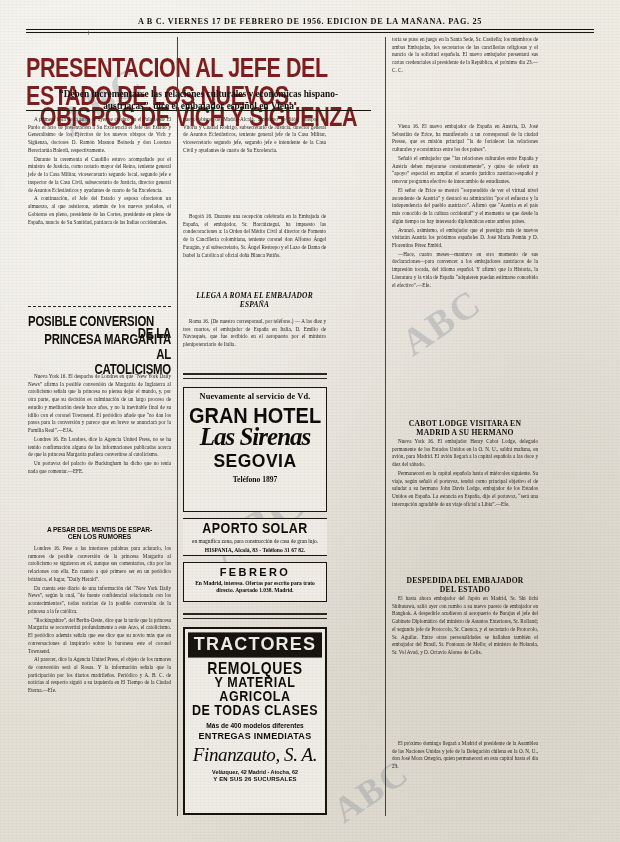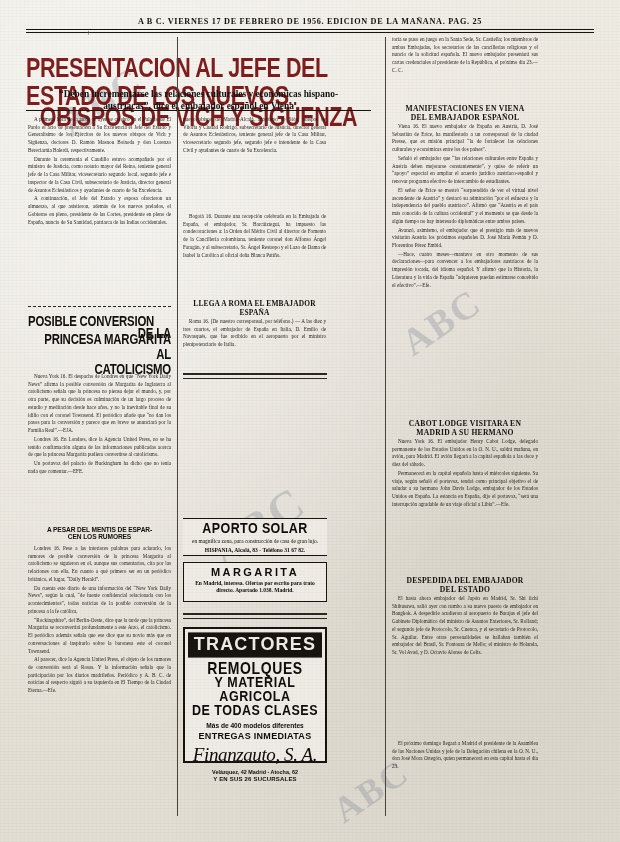--- a/index.html
+++ b/index.html
@@ -159,21 +159,21 @@
   .ad-solar .s2{font-family:"Liberation Serif",serif;font-size:5.4px;line-height:1.3;margin-top:2px;}
   .ad-solar .s3{font-family:"Liberation Serif",serif;font-weight:700;font-size:5.6px;margin-top:1.5px;}
 
   .ad-farmacia{
     top:562px;height:40px;border:1.3px solid #17140f;padding:3px 2px;
   }
   .ad-farmacia .f1{font-family:"Liberation Sans",sans-serif;font-weight:700;font-size:11px;letter-spacing:2.4px;}
   .ad-farmacia .f2{font-family:"Liberation Serif",serif;font-weight:700;font-size:5.5px;line-height:1.35;margin-top:2px;}
 
   .ad-tract{
-    top:627px;height:136px;border:2.4px solid #17140f;padding:4px 3px 5px 3px;
+    top:627px;height:188px;border:2.4px solid #17140f;padding:4px 3px 5px 3px;
   }
   .ad-tract .t1{
     font-family:"Liberation Sans",sans-serif;font-weight:700;font-size:18px;
     letter-spacing:1.2px;background:#17140f;color:#efece5;
     padding:1px 0 2px 0;transform:scaleY(1.05);
   }
   .ad-tract .t2{font-family:"Liberation Sans",sans-serif;font-weight:700;font-size:14px;letter-spacing:.6px;margin-top:3px;transform:scaleY(1.12);}
   .ad-tract .t3{font-family:"Liberation Sans",sans-serif;font-weight:700;font-size:12.5px;letter-spacing:.6px;transform:scaleY(1.12);}
   .ad-tract .t4{font-family:"Liberation Sans",sans-serif;font-weight:700;font-size:12.5px;letter-spacing:.6px;transform:scaleY(1.12);}
   .ad-tract .t5{font-family:"Liberation Sans",sans-serif;font-weight:700;font-size:12.5px;letter-spacing:.5px;transform:scaleY(1.12);}
@@ -260,43 +260,50 @@
 
   <div class="col c2" style="top:116px;">
     <p class="noind">nuevo obispo de Madrid-Alcalá, arzobispo de Sión, obispos de Vitoria y Ciudad Rodrigo, subsecretario de Justicia, director general de Asuntos Eclesiásticos, teniente general jefe de la Casa Militar, vicesecretario segundo jefe, segundo jefe e intendente de la Casa Civil y ayudantes de cuarto de Su Excelencia.</p>
   </div>
 
 
   <div class="col c2" style="top:213px;">
     <p>Bogotá 16. Durante una recepción celebrada en la Embajada de España, el embajador, Sr. Barcáiztegui, ha impuesto las condecoraciones a: la Orden del Mérito Civil al director de Fomento de la Cancillería colombiana, teniente coronel don Alfonso Ángel Faragán, y al subsecretario, Sr. Ángel Restrepo y el Lazo de Dama de Isabel la Católica al oficial doña Blanca Patiño.</p>
   </div>
 
-  <div class="sh-serif2" style="position:absolute;left:183px;top:296px;width:143px;">
+  <div class="sh-serif2" style="position:absolute;left:183px;top:288px;width:143px;font-style:italic;">
     <div>LLEGA A ROMA EL EMBAJADOR</div>
     <div>ESPAÑA</div>
   </div>
 
   <div class="col c2" style="top:318px;">
     <p>Roma 16. (De nuestro corresponsal, por teléfono.) — A las diez y tres cuartos, el embajador de España en Italia, D. Emilio de Navasqués, que fue recibido en el aeropuerto por el ministro plenipotenciario de Italia.</p>
   </div>
 
   <div style="position:absolute;left:183px;top:370px;width:144px;">
     <div class="thinrule" style="border-top-width:2.4px;"></div>
     <div class="thinrule" style="border-top-width:1.2px;margin-top:2px;"></div>
   </div>
 
+  <div class="ad ad-hotel">
+    <div class="hl1">Nuevamente al servicio de Vd.</div>
+    <div class="hl2">GRAN HOTEL</div>
+    <div class="hl3">Las Sirenas</div>
+    <div class="hl4">SEGOVIA</div>
+    <div class="hl5">Teléfono 1897</div>
+  </div>
 
   <div class="ad ad-solar">
     <div class="s1">APORTO SOLAR</div>
     <div class="s2">en magnífica zona, para construcción de casa de gran lujo.</div>
     <div class="s3">HISPANIA, Alcalá, 83 - Teléfono 31 67 82.</div>
   </div>
 
   <div class="ad ad-farmacia">
-    <div class="f1">MARGARITA</div>
+    <div class="f1">FEBRERO</div>
     <div class="f2">En Madrid, interesa. Ofertas por escrito para trato directo. Apartado 1.038. Madrid.</div>
   </div>
 
   <div style="position:absolute;left:183px;top:610px;width:144px;">
     <div class="thinrule" style="border-top-width:2.2px;"></div>
     <div class="thinrule" style="border-top-width:1px;margin-top:2px;"></div>
   </div>
 
   <div class="ad ad-tract">
     <div class="t1">TRACTORES</div>
@@ -308,24 +315,20 @@
     <div class="t7">ENTREGAS INMEDIATAS</div>
     <div class="t8">Finanzauto, S. A.</div>
     <div class="t9">Velázquez, 42   Madrid - Atocha, 62</div>
     <div class="t10">Y EN SUS 26 SUCURSALES</div>
   </div>
 
   <div class="col c3" style="top:36px;">
     <p class="noind">toria se puso en juego en la Santa Sede, Sr. Castiella; los miembros de ambas Embajadas, los secretarios de las cancillerías religiosas y el nuncio de la solicitud española. El nuevo embajador presentará sus cartas credenciales al presidente de la República, el próximo día 23.—C. C.</p>
   </div>
 
-  <div class="sh-serif" style="position:absolute;left:392px;top:101px;width:146px;font-size:7.6px;">
-    <div>MANIFESTACIONES EN VIENA</div>
-    <div>DEL EMBAJADOR ESPAÑOL</div>
-  </div>
 
   <div class="col c3" style="top:123px;">
     <p>Viena 16. El nuevo embajador de España en Austria, D. José Sebastián de Erice, ha manifestado a un corresponsal de la ciudad Presse, que es misión principal “la de fortalecer las relaciones culturales y económicas entre los dos países”.</p>
     <p>Señaló el embajador que “las relaciones culturales entre España y Austria deben mejorarse constantemente”, y quiso de referir un “apoyo” especial en ampliar el acuerdo jurídico austríaco-español y renovar programa efectivo de intercambio de estudiantes.</p>
     <p>El señor de Erice se mostró “sorprendido de ver el virtual nivel ascendente de Austria” y destacó su admiración “por el esfuerzo y la independencia del pueblo austríaco”. Afirmó que “Austria es el país más conocido de la cultura occidental” y el momento se que desde la algún tiempo no hay interesado diplomáticas entre ambos países.</p>
     <p>Avanzó, asimismo, el embajador que el prestigio más de nuevos visitarán Austria los próximos españoles D. José María Pemán y D. Florentino Pérez Embid.</p>
     <p>—Hace, cuatro meses—mantuvo en otro momento de sus declaraciones—para convencer a los embajadores austríacos de la impresión tocada, del idioma español. Y afirmó que la Historia, la Literatura y la vida de España “adquieren puedan estimarse concebido el efectivo”.—Efe.</p>
   </div>
 
   <div class="sh-serif" style="position:absolute;left:392px;top:416px;width:146px;font-size:7.6px;">

